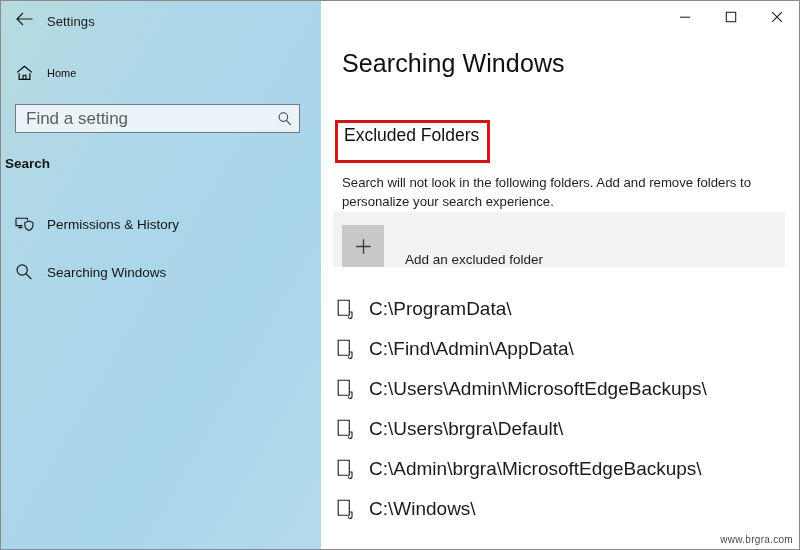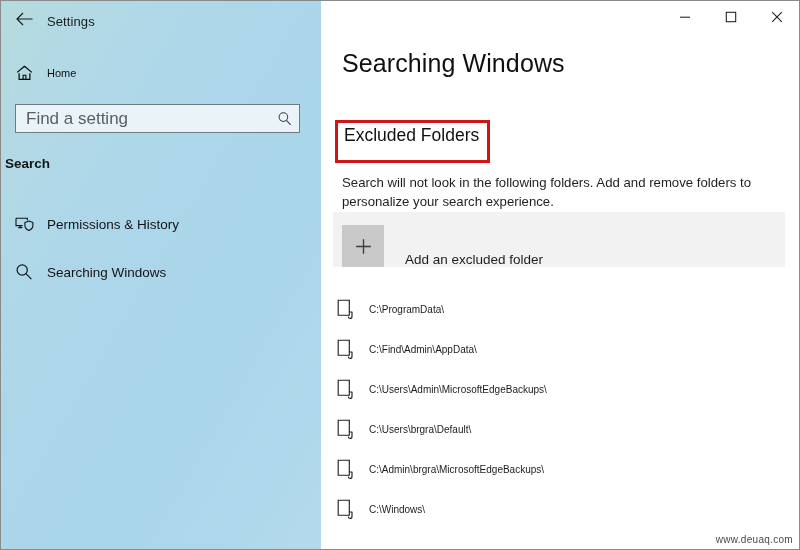--- a/index.html
+++ b/index.html
@@ -182,21 +182,21 @@
     height: 40px;
     display: flex;
     align-items: center;
   }
   .folder-row .ico {
     width: 48px;
     display: flex; align-items: center; justify-content: center;
     color: #232323;
   }
   .folder-row .path {
-    font-size: 10px;
+    font-size: 19px;
     color: #1b1b1b;
     white-space: nowrap;
   }
 
   #watermark {
     position: absolute;
     right: 6px; bottom: 4px;
     font-size: 10px;
     color: #4a4a4a;
     letter-spacing: .3px;
@@ -354,14 +354,14 @@
             <svg width="17" height="21" viewBox="0 0 17 21">
               <path d="M1.2 1.2 L12.3 1.2 L12.3 16.2 L1.2 16.2 Z" fill="none" stroke="currentColor" stroke-width="1.15"></path>
               <path d="M12.3 13.0 L15.0 13.0 L15.0 17.4 C15.0 18.6 14.1 19.4 13.0 19.4 C11.9 19.4 11.2 18.7 11.2 17.6" fill="none" stroke="currentColor" stroke-width="1.15" stroke-linejoin="round"></path>
             </svg>
           </span>
           <span class="path">C:\Windows\</span>
         </div>
       </div>
   </div>
 
-  <div id="watermark">www.deuaq.com</div>
+  <div id="watermark">www.brgra.com</div>
 </div>
 
 </body></html>

